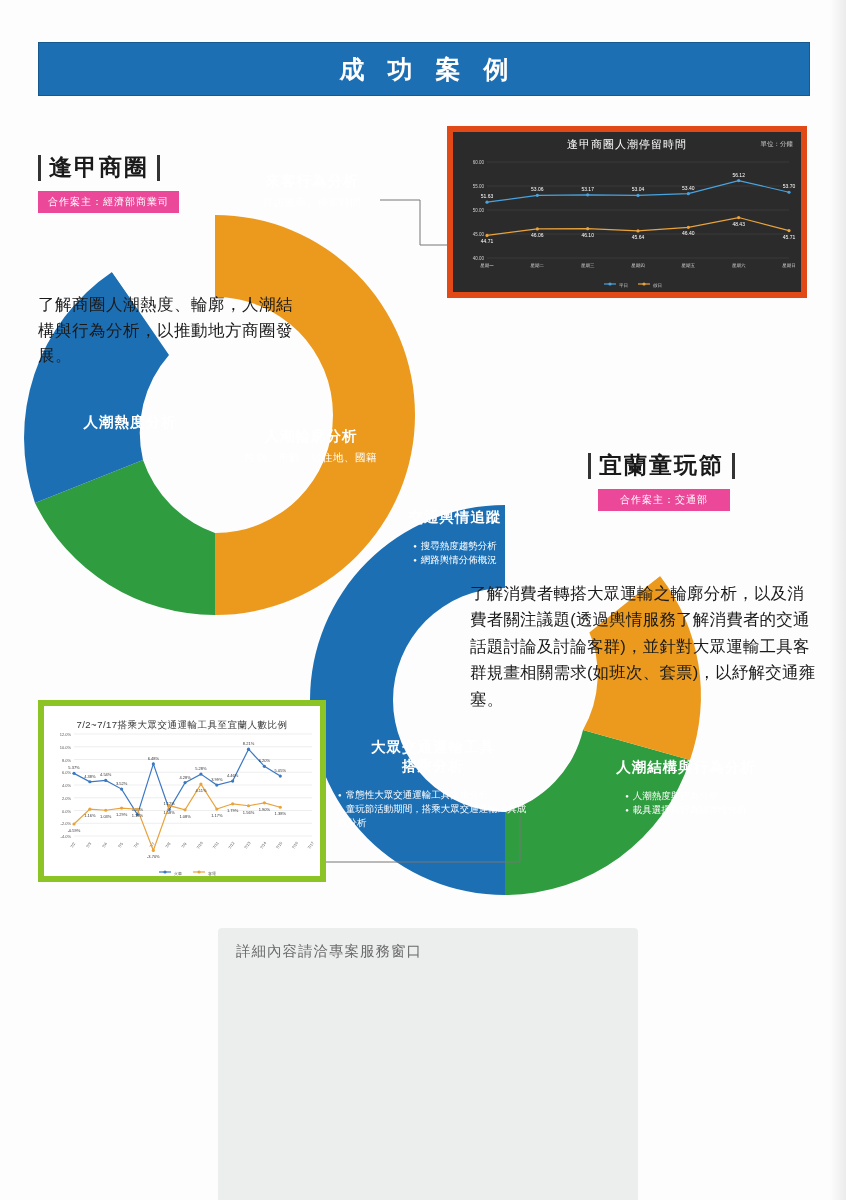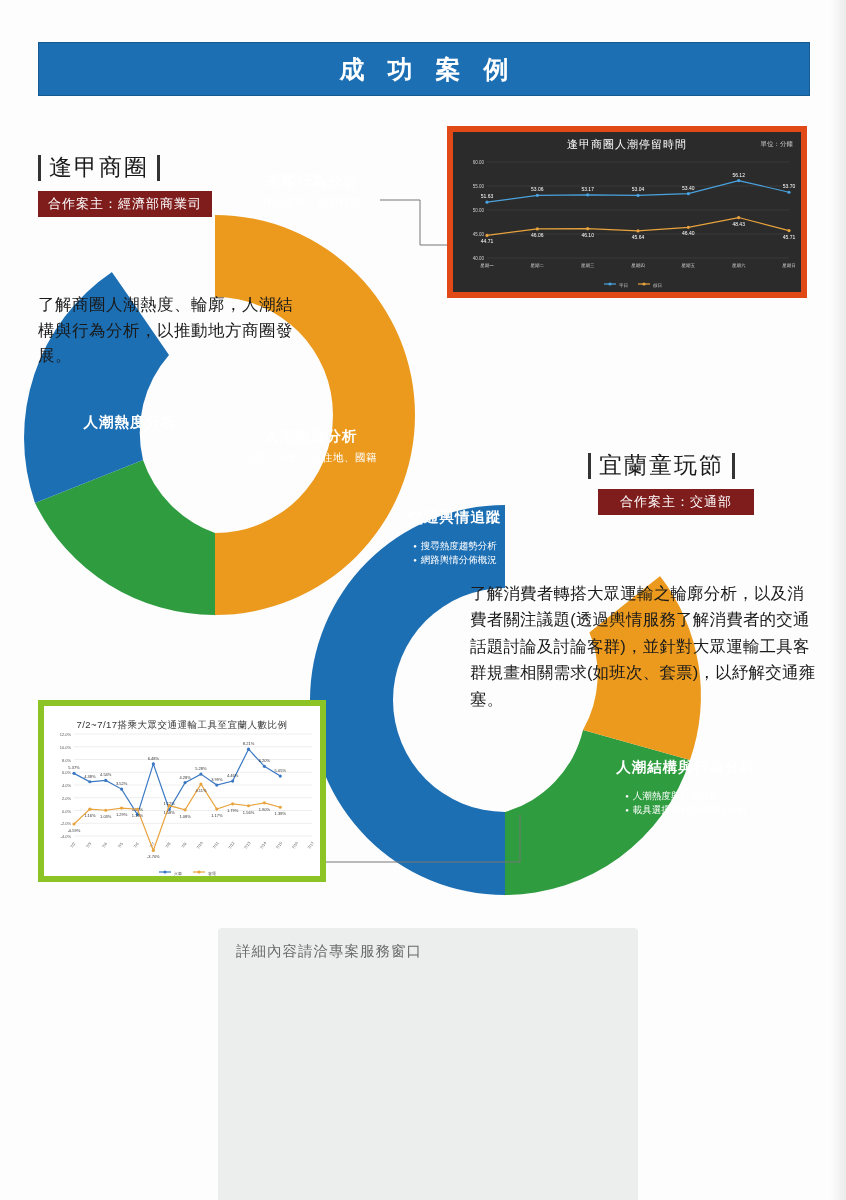--- a/index.html
+++ b/index.html
@@ -42,37 +42,37 @@
   }
 
   
   .sec-a-head {
     position: absolute;
     left: 38px; top: 152px;
     width: 200px;
   }
   .bar-title {
     font-size: 23px;
-    font-weight: normal;
+    font-weight: bold;
     color: #1a1a1a;
     letter-spacing: 2px;
     display: flex;
     align-items: center;
     gap: 8px;
   }
   .bar-title .vbar {
     display: inline-block;
     width: 3px; height: 26px;
     background: #333;
   }
   .client-chip {
     margin-top: 8px;
-    background: #7f1d1d;
+    background: #ec4899;
     color: #fff;
-    font-size: 13px;
+    font-size: 10px;
     padding: 4px 10px;
     display: inline-block;
     letter-spacing: 1px;
   }
   .sec-a-desc {
     position: absolute;
     left: 38px; top: 292px;
     width: 262px;
     font-size: 16.5px;
     line-height: 1.55;
@@ -249,20 +249,28 @@
   </div>
 
   <div class="ring-label" id="lbl-traffic">
     <div class="rl-title">交通輿情追蹤</div>
     <div class="rl-bullets">
       <div>搜尋熱度趨勢分析</div>
       <div>網路輿情分佈概況</div>
     </div>
   </div>
 
+  <div class="ring-label" id="lbl-bus">
+    <div class="rl-title">大眾交通運輸工具</div>
+    <div class="rl-title">搭乘分析</div>
+    <div class="rl-bullets">
+      <div>常態性大眾交通運輸工具搭乘分析</div>
+      <div>童玩節活動期間，搭乘大眾交通運輸工具成效分析</div>
+    </div>
+  </div>
 
   <div class="ring-label" id="lbl-crowd">
     <div class="rl-title">人潮結構與行為分析</div>
     <div class="rl-bullets">
       <div>人潮熱度與行為分析</div>
       <div>載具選擇與行為關聯性分析</div>
     </div>
   </div>
 
   <div class="sec-a-head">

